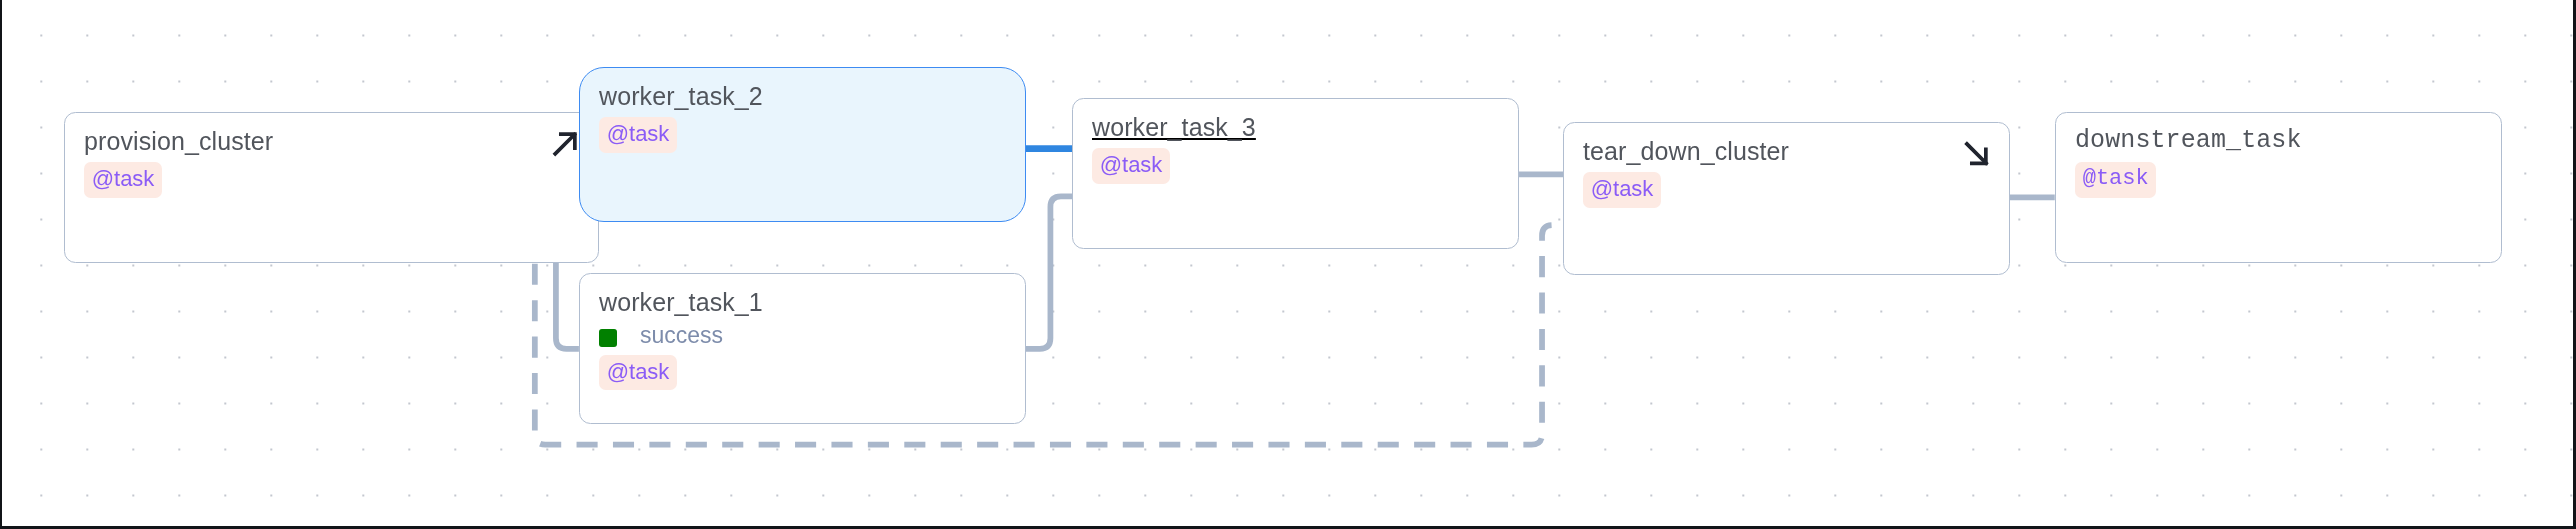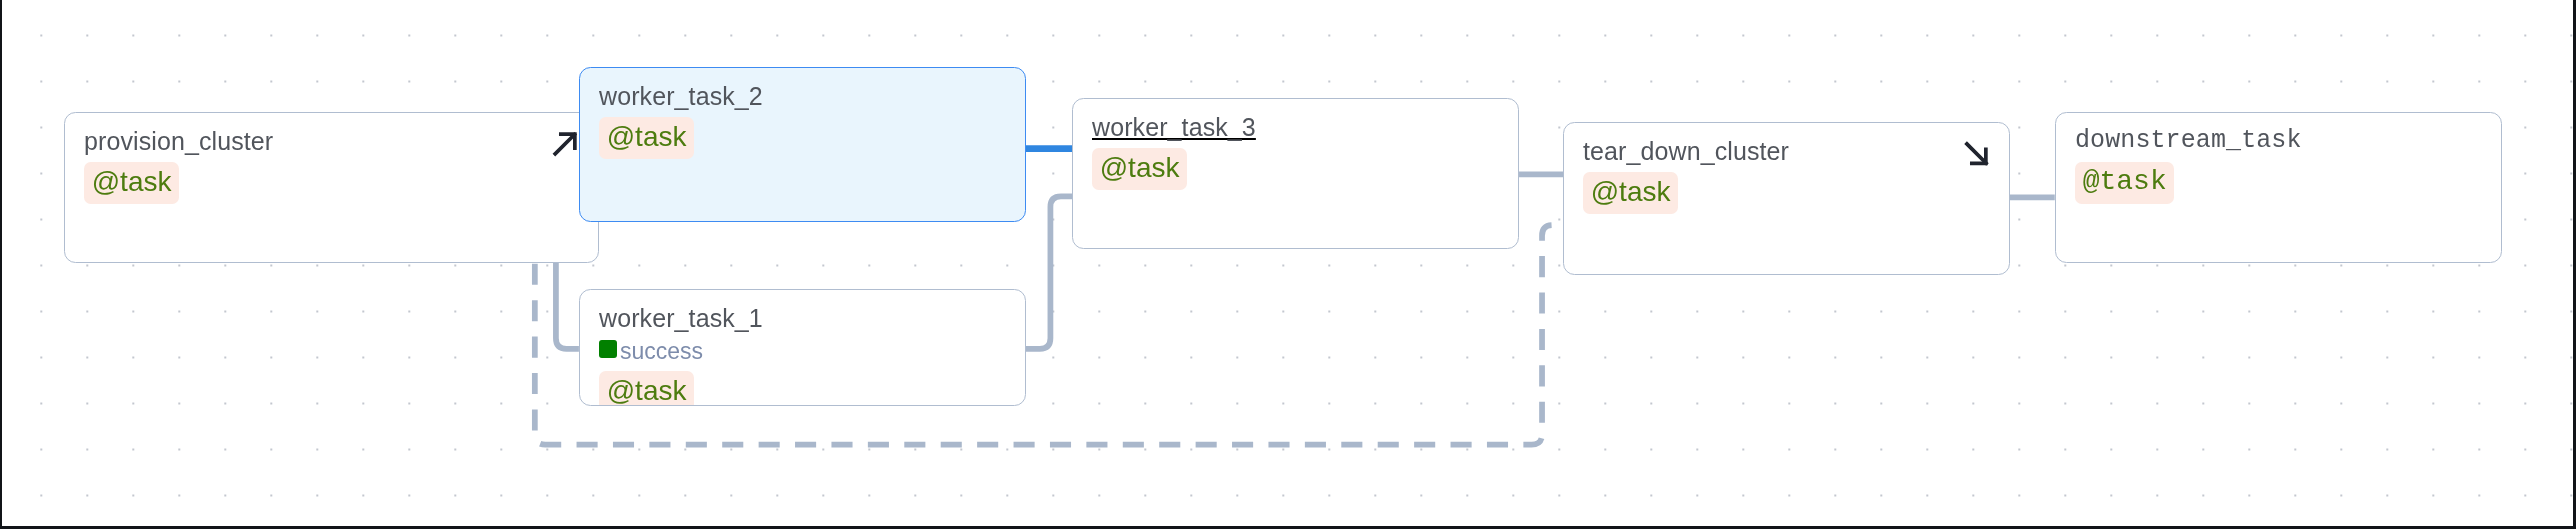--- a/index.html
+++ b/index.html
@@ -41,53 +41,54 @@
     border: 1.5px solid #b0bdd0;
     border-radius: 11.5px;
     background: #ffffff;
     padding: 15.3px 19px 0 19px;
     overflow: hidden;
   }
   .node.selected {
     border-color: #3d8bf2;
     border-width: 1.9px;
     background: #e9f5fd;
+    border-radius: 25px;
   }
   .node-title {
     font-size: 25px;
     line-height: 1.05;
     color: #51555c;
     font-weight: 400;
     letter-spacing: 0.1px;
     white-space: nowrap;
   }
   .node-status {
     display: flex;
-    align-items: flex-start;
-    gap: 3px;
+    align-items: flex-end;
+    gap: 23px;
     margin-top: 8.6px;
   }
   .status-swatch {
     width: 18px;
     height: 18px;
     border-radius: 2.9px;
     background: #018000;
     flex: 0 0 auto;
   }
   .status-text {
     font-size: 23px;
     color: #7d8cab;
     line-height: 1;
   }
   .node-badge-row { margin-top: 7.7px; }
   .node-badge {
     display: inline-block;
-    font-size: 28px;
+    font-size: 22px;
     line-height: 1;
-    color: #4d7c0f;
+    color: #8b5cf6;
     background: #fdeae3;
     border-radius: 6.7px;
     padding: 5.8px 7.7px 7.7px 7.7px;
     font-weight: 400;
   }
   .node-arrow {
     position: absolute;
     right: 16.3px;
     top: 14.4px;
     width: 33px;
@@ -118,21 +119,21 @@
           <svg viewBox="0 0 24 24" fill="none" stroke="currentColor" stroke-width="2.7" stroke-linecap="square" stroke-linejoin="miter">
             <line x1="4.5" y1="19.5" x2="18.5" y2="5.5"></line>
             <polyline points="8.6,5.2 18.8,5.2 18.8,15.4"></polyline>
           </svg>
         </span>
       </div>
       <div class="node selected" style="left: 577px; top: 67px; width: 447px; height: 155px;">
         <div class="node-title">worker_task_2</div>
         <div class="node-badge-row"><span class="node-badge">@task</span></div>
       </div>
-      <div class="node" style="left: 577px; top: 273px; width: 447px; height: 117px; margin-top: 16px;">
+      <div class="node" style="left: 577px; top: 273px; width: 447px; height: 151px;">
         <div class="node-title">worker_task_1</div>
         <div class="node-status">
           <span class="status-swatch" style="background: rgb(1, 128, 0);"></span>
           <span class="status-text">success</span>
         </div>
         <div class="node-badge-row"><span class="node-badge">@task</span></div>
       </div>
       <div class="node" style="left: 1070px; top: 98px; width: 447px; height: 151px; text-decoration: underline;">
         <div class="node-title">worker_task_3</div>
         <div class="node-badge-row"><span class="node-badge">@task</span></div>

